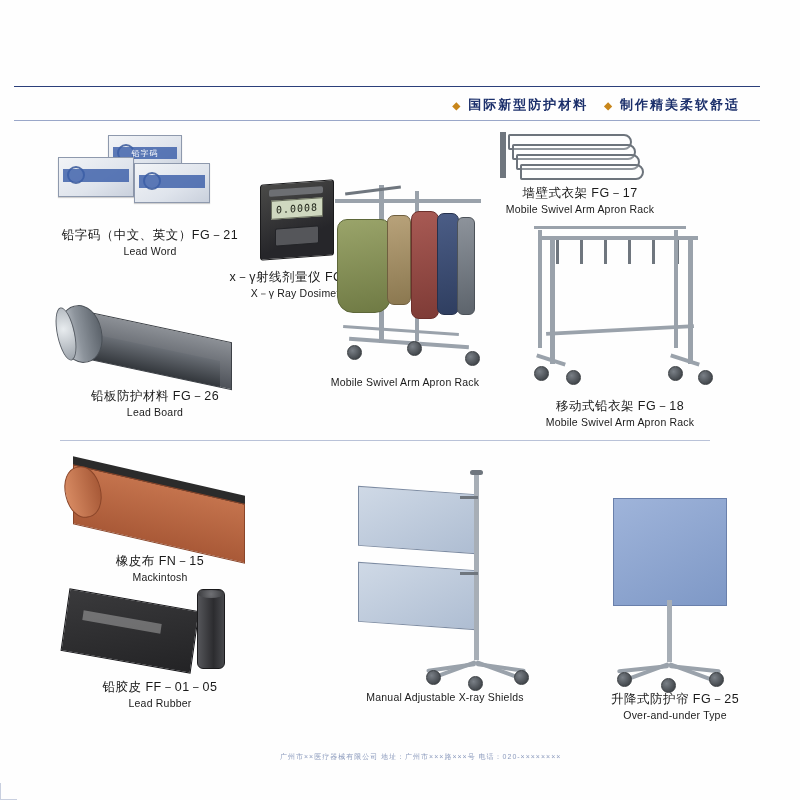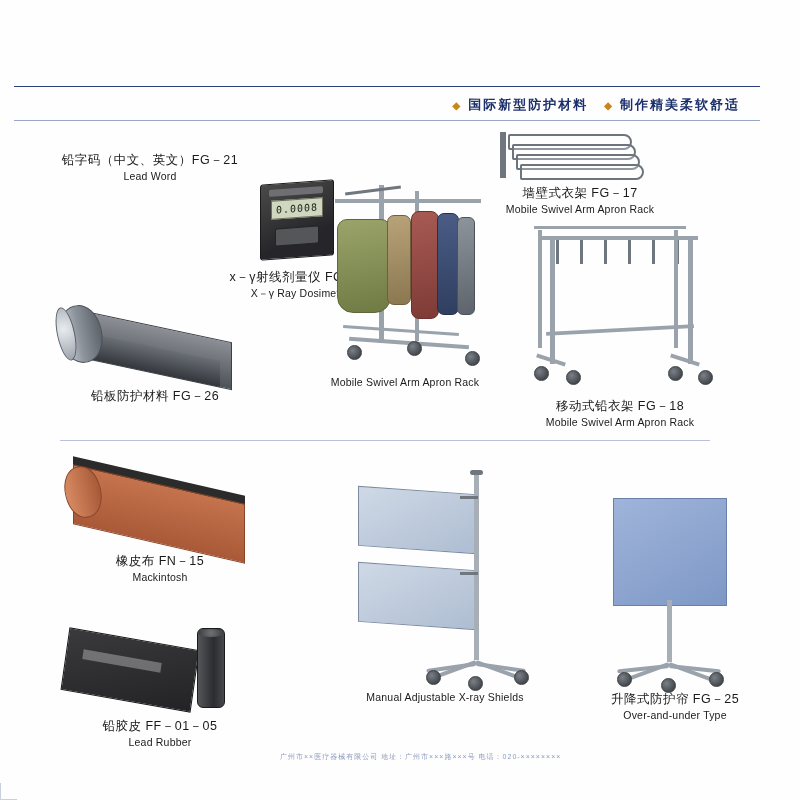--- a/index.html
+++ b/index.html
@@ -359,20 +359,35 @@
     </span>
     <span class="slogan-item">
       <span class="diamond">◆</span>
       <span>制作精美柔软舒适</span>
     </span>
   </div>
 
   <div class="rule-mid"></div>
 
   <div class="prod" style="left:50px; top:135px; width:200px;">
+    <div class="art" style="width:200px;height:75px;">
+      <div class="lw-box" style="left:58px; top:0px; width:72px; height:36px;">
+        <div class="lw-circ"></div>
+        <div class="lw-band"></div>
+        <div class="lw-txt">铅字码</div>
+      </div>
+      <div class="lw-box" style="left:8px; top:22px; width:74px; height:38px;">
+        <div class="lw-circ"></div>
+        <div class="lw-band"></div>
+      </div>
+      <div class="lw-box" style="left:84px; top:28px; width:74px; height:38px;">
+        <div class="lw-circ"></div>
+        <div class="lw-band"></div>
+      </div>
+    </div>
     <div class="cap" style="margin-top:16px;">铅字码（中文、英文）FG－21</div>
     <div class="cap-en">Lead Word</div>
   </div>
 
   <div class="prod" style="left:200px; top:182px; width:200px;">
     <div class="art" style="width:80px;height:80px; margin-left:60px;">
       <div class="dos-body">
         <div class="dos-top"></div>
         <div class="dos-screen">0.0008</div>
         <div class="dos-knob"></div>
@@ -383,20 +398,21 @@
   </div>
 
   <div class="prod" style="left:55px; top:295px; width:200px;">
     <div class="art" style="width:190px;height:90px;">
       <div class="lb-sheet"></div>
       <div class="lb-sheet2"></div>
       <div class="lb-roll"></div>
       <div class="lb-cap"></div>
     </div>
     <div class="cap" style="margin-top:2px;">铅板防护材料 FG－26</div>
+    <div class="cap-en">Lead Board</div>
   </div>
 
   <div class="prod" style="left:305px; top:175px; width:200px;">
     <div class="art" style="width:180px;height:200px;">
 
       <div class="bar" style="left:20px; top:24px; width:146px; height:4px;"></div>
       <div class="bar" style="left:64px; top:10px; width:5px; height:158px;"></div>
       <div class="bar" style="left:100px; top:16px; width:4px; height:150px;"></div>
       <div class="bar-d" style="left:30px; top:14px; width:56px; height:3px; transform:rotate(-7deg);"></div>
 
@@ -456,21 +472,21 @@
   <div class="prod" style="left:60px; top:462px; width:200px;">
     <div class="art" style="width:190px;height:88px;">
       <div class="mk-dark"></div>
       <div class="mk-sheet"></div>
       <div class="mk-roll"></div>
     </div>
     <div class="cap" style="margin-top:2px;">橡皮布 FN－15</div>
     <div class="cap-en">Mackintosh</div>
   </div>
 
-  <div class="prod" style="left:55px; top:620px; width:210px;">
+  <div class="prod" style="left:55px; top:581px; width:210px;">
     <div class="art" style="width:190px;height:95px;">
       <div class="lr-sheet"></div>
       <div class="lr-label"></div>
       <div class="lr-roll"></div>
     </div>
     <div class="cap" style="margin-top:2px;">铅胶皮 FF－01－05</div>
     <div class="cap-en">Lead Rubber</div>
   </div>
 
   <div class="prod" style="left:330px; top:470px; width:230px;">

